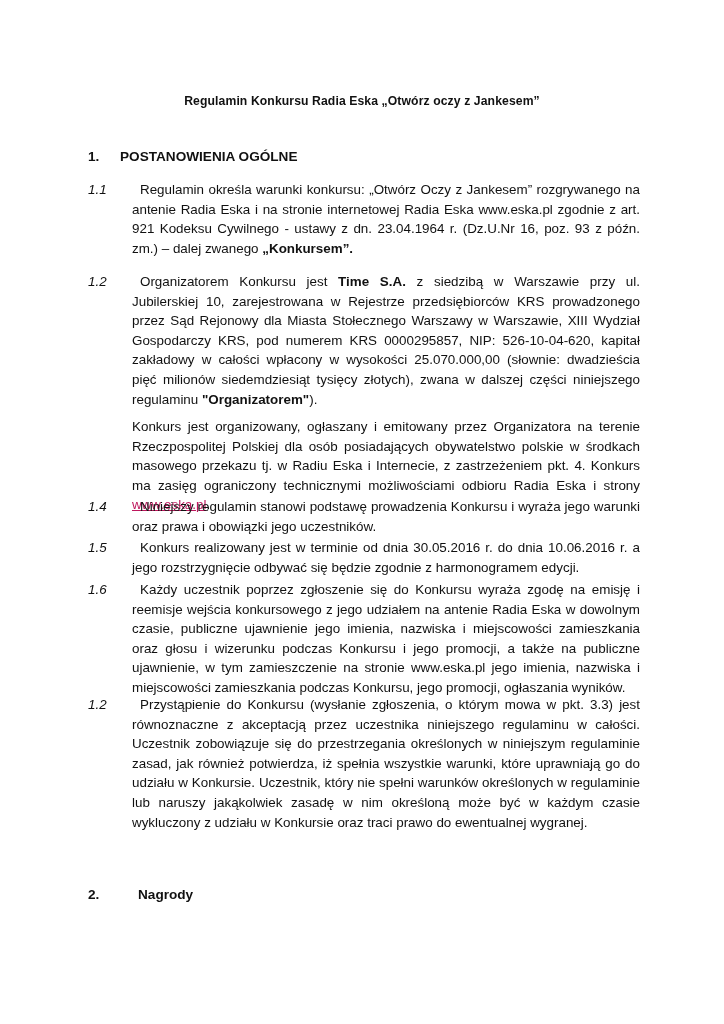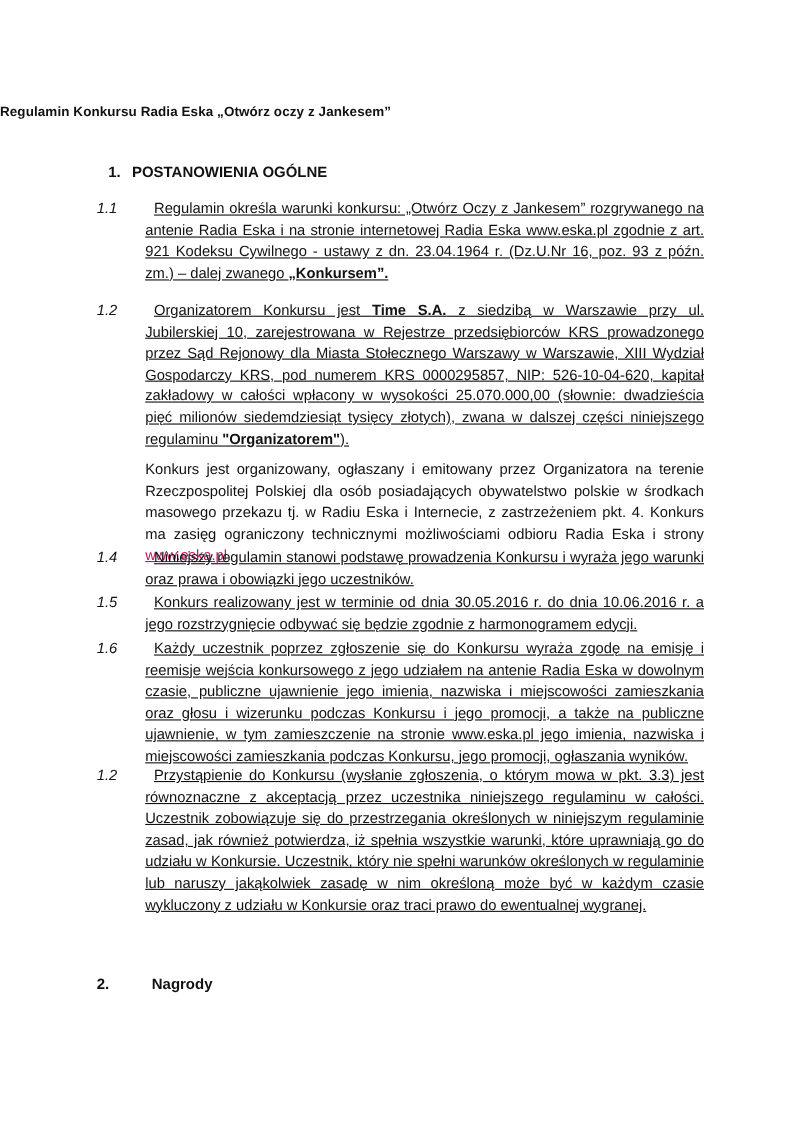--- a/index.html
+++ b/index.html
@@ -13,20 +13,21 @@
     }
     .page {
       position: absolute;
       left: 0; top: 0;
       width: 724px; height: 1024px;
     }
     .doc-title {
       position: absolute;
       top: 94px;
       left: 0; width: 724px;
+      text-align: center;
       font-weight: bold;
       font-size: 12.2px;
       letter-spacing: 0.1px;
     }
     .section-heading {
       position: absolute;
       left: 88px;
       font-weight: bold;
       font-size: 13.6px;
       white-space: nowrap;
@@ -40,41 +41,40 @@
       line-height: 19.6px;
     }
     .item-num {
       position: absolute;
       left: 0; top: 0; font-style: italic;
     }
     .hanging {
       padding-left: 44px;
       text-indent: -18px;
       text-align: justify;
-      text-decoration: underline;
     }
     .para {
       position: absolute;
       left: 132px;
       width: 508px;
       font-size: 13.4px;
       line-height: 19.6px;
       text-align: justify;
     }
     .link { color: #be185d; text-decoration: underline; }
     b { font-weight: bold; }
   </style>
 </head>
 <body>
 
 <div class="page">
 
   <div class="doc-title">Regulamin Konkursu Radia Eska „Otwórz oczy z Jankesem”</div>
 
-  <div class="section-heading" style="top:149px;text-align:center;">
+  <div class="section-heading" style="top:149px;">
     <span class="num">1.</span><span>POSTANOWIENIA OGÓLNE</span>
   </div>
 
   <div class="item" style="top:180px;">
     <span class="item-num">1.1</span>
     <div class="hanging"><span style="display:inline-block;width:26px;"></span><span>Regulamin określa warunki konkursu: „Otwórz Oczy z Jankesem” rozgrywanego na antenie Radia Eska i na stronie internetowej Radia Eska www.eska.pl zgodnie z art. 921 Kodeksu Cywilnego - ustawy z dn. 23.04.1964 r. (Dz.U.Nr 16, poz. 93 z późn. zm.) – dalej zwanego </span><b>„Konkursem”.</b></div>
   </div>
 
   <div class="item" style="top:260px;margin-top:12px;">
     <span class="item-num">1.2</span>

